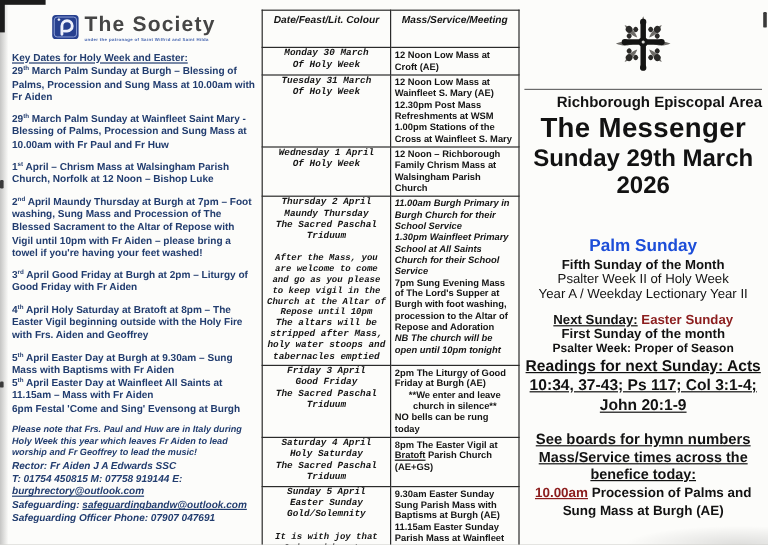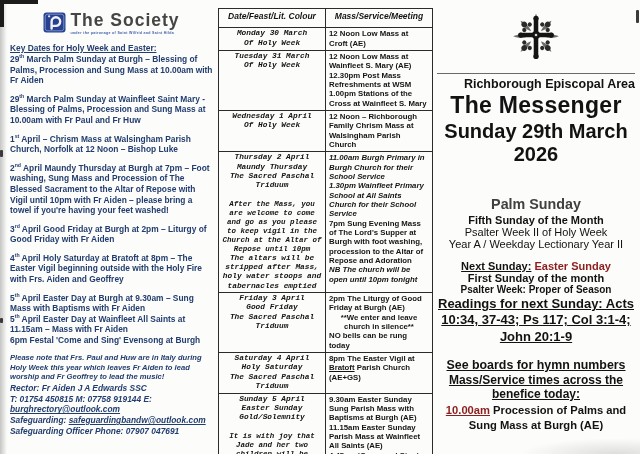--- a/index.html
+++ b/index.html
@@ -24,21 +24,21 @@
   .logo-tag{font-size:3.6px;color:#4161ad;font-weight:bold;letter-spacing:.3px;margin-top:1.5px;}
   .kd-head{text-decoration:underline;margin-bottom:1px;}
   .kd-para{margin-bottom:8px;}
   .ln-note{font-size:7.6px;font-style:italic;margin:1px 0 1px;line-height:1.25;}
   .contact{font-style:italic;line-height:1.27;}
 
   
   .sched{position:absolute;left:218px;top:8px;width:215px;border-collapse:collapse;
          table-layout:fixed;font-size:7.8px;line-height:1.2;color:#141414;font-weight:bold;}
   .sched th,.sched td{border:1.5px solid #2b2b2b;vertical-align:top;padding:1px 3px 2px;}
-  .sched th{font-style:italic;font-size:8.5px;text-align:center;padding:2px 0 6px;}
+  .sched th{font-style:italic;font-size:8.5px;text-align:center;padding:2px 0 18px;}
   td.date-cell{width:97px;text-align:center;font-style:italic;padding:1px 2px;font-family:Liberation Mono, monospace;}
   .date-note{margin-top:9px;font-size:7.5px;}
   td.svc-cell .sv-italic{font-style:italic;}
   td.svc-cell .sv-center{text-align:center;}
   #schedule-body tr:nth-child(2) td{height:54px;}
   #schedule-body tr:nth-child(6) td{height:33px;}
 
   
   .col-right{position:absolute;left:437px;top:2px;width:198px;text-align:center;color:#121212;}
   .emblem{margin:8px auto 2px;}
@@ -270,21 +270,21 @@
             <circle cx="49.5" cy="28.6" r="3"></circle>
           <circle cx="32" cy="28.6" r="4.6"></circle>
         </g>
         <circle cx="32" cy="28.6" r="1.5" fill="#d9d8d4"></circle>
       </svg>
     </div>
     <div class="rule"></div>
     <div class="area">Richborough Episcopal Area</div>
     <div class="mast-title">The Messenger</div>
     <div class="dateline">Sunday 29th March 2026</div>
-    <div class="feast" id="feast" style="color: #404040; margin-top: 30px;">Palm Sunday</div>
+    <div class="feast" id="feast" style="color: #1d4ed8; margin-top: 30px;">Palm Sunday</div>
     <div class="l-bold">Fifth Sunday of the Month</div>
     <div class="l-reg">Psalter Week II of Holy Week</div>
     <div class="l-reg">Year A / Weekday Lectionary Year II</div>
     <div class="next-block">
       <span class="u">Next Sunday:</span>
       <span id="next-val" style="color: rgb(139, 29, 29);">Easter Sunday</span>
     </div>
     <div class="l-bold" style="margin-top:0;">First Sunday of the month</div>
     <div class="psalter2">Psalter Week: Proper of Season</div>
     <div class="readings">Readings for next Sunday: Acts 10:34, 37-43; Ps 117; Col 3:1-4; John 20:1-9</div>

